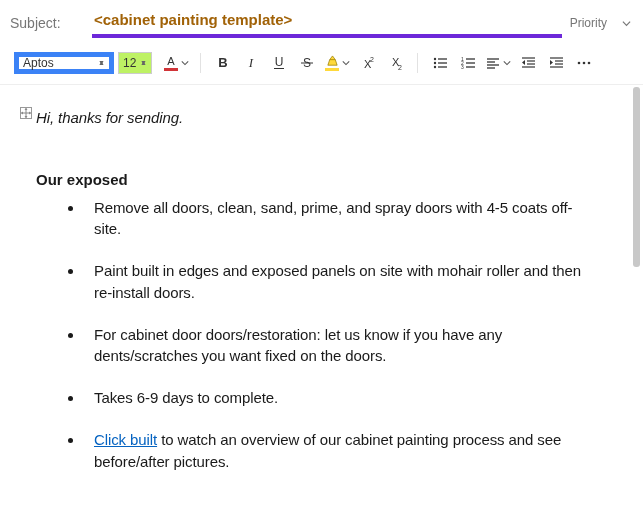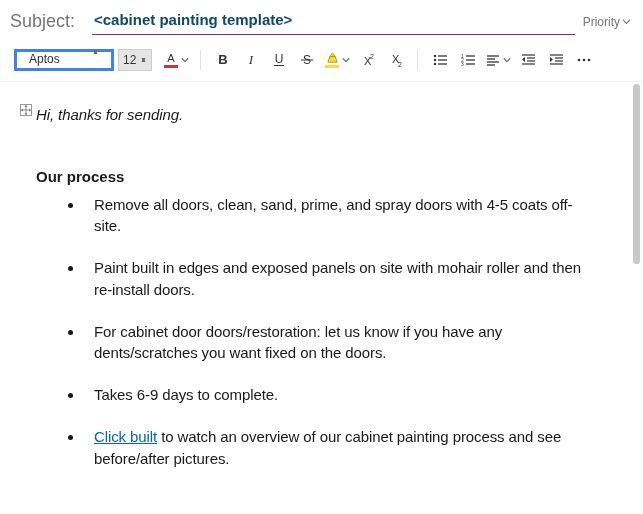--- a/index.html
+++ b/index.html
@@ -15,72 +15,73 @@
     position: relative;
   }
   .header {
     display: flex;
     align-items: center;
     padding: 8px 10px 4px 10px;
     gap: 8px;
   }
   .subject-label {
     color: #767676;
-    font-size: 18px;
+    font-size: 14px;
     width: 74px;
   }
   .subject-field {
     flex: 1;
     border: none;
-    border-bottom: 1px solid #6d28d9;
+    border-bottom: 4px solid #6d28d9;
     font-size: 15px;
     font-weight: 600;
     padding: 3px 2px 6px 2px;
-    color: #0c4a6e;
+    color: #a16207;
     outline: none;
   }
   .priority {
     color: #767676;
     font-size: 12px;
     display: flex;
     align-items: center;
-    gap: 2px;
+    gap: 15px;
     cursor: pointer;
     padding-right: 2px;
   }
   .toolbar {
     display: flex;
     align-items: center;
     padding: 10px 14px 10px 14px;
     gap: 4px;
     border-bottom: 1px solid #eee;
     flex-wrap: nowrap;
   }
   .font-select {
-    border: 3px solid #3b82f6;
+    border: 5px solid #3b82f6;
     height: 22px;
     font-size: 12px;
-    padding: 0 12px;
+    padding: 0 4px;
     width: 100px;
     display: flex;
+    align-items: center;
     justify-content: space-between;
     cursor: pointer;
     background: #fff;
   }
   .size-select {
     border: 1px solid #ccc;
     height: 22px;
     font-size: 12px;
     padding: 6px 4px;
     width: 34px;
     display: flex;
     align-items: center;
     justify-content: space-between;
     cursor: pointer;
-    background: #e5e5e5;
+    background: #bef264;
   }
   .spinner {
     display: flex;
     flex-direction: column;
     line-height: 0;
     font-size: 7px;
     color: #666;
   }
   .tsep {
     width: 1px;
@@ -362,21 +363,21 @@
 <div class="editor-wrap">
   <div class="editor">
     <div class="anchor-handle">
       <svg width="10" height="10" viewBox="0 0 10 10">
           <line x1="5" y1="0" x2="5" y2="10" stroke="#888" stroke-width="1"></line>
           <line x1="0" y1="5" x2="10" y2="5" stroke="#888" stroke-width="1"></line>
           <path d="M5 0 L3.5 2 L6.5 2 Z M5 10 L3.5 8 L6.5 8 Z M0 5 L2 3.5 L2 6.5 Z M10 5 L8 3.5 L8 6.5 Z" fill="#888"></path>
         </svg>
     </div>
     <p class="greeting">Hi, thanks for sending.</p>
-    <p class="heading">Our process</p>
+    <p class="heading">Our exposed</p>
     <ul class="bullets">
       <li><span>Remove all doors, clean, sand, prime, and spray doors with 4-5 coats off-site.</span></li>
       <li><span>Paint built in edges and exposed panels on site with mohair roller and then re-install doors.</span></li>
       <li><span>For cabinet door doors/restoration: let us know if you have any dents/scratches you want fixed on the doors.</span></li>
       <li><span>Takes 6-9 days to complete.</span></li>
       <li><span class="link">Click built</span><span> to watch an overview of our cabinet painting process and see before/after pictures.</span></li>
     </ul>
   </div>
   <div class="scrollbar">
     <div class="scrollbar-track"></div>

